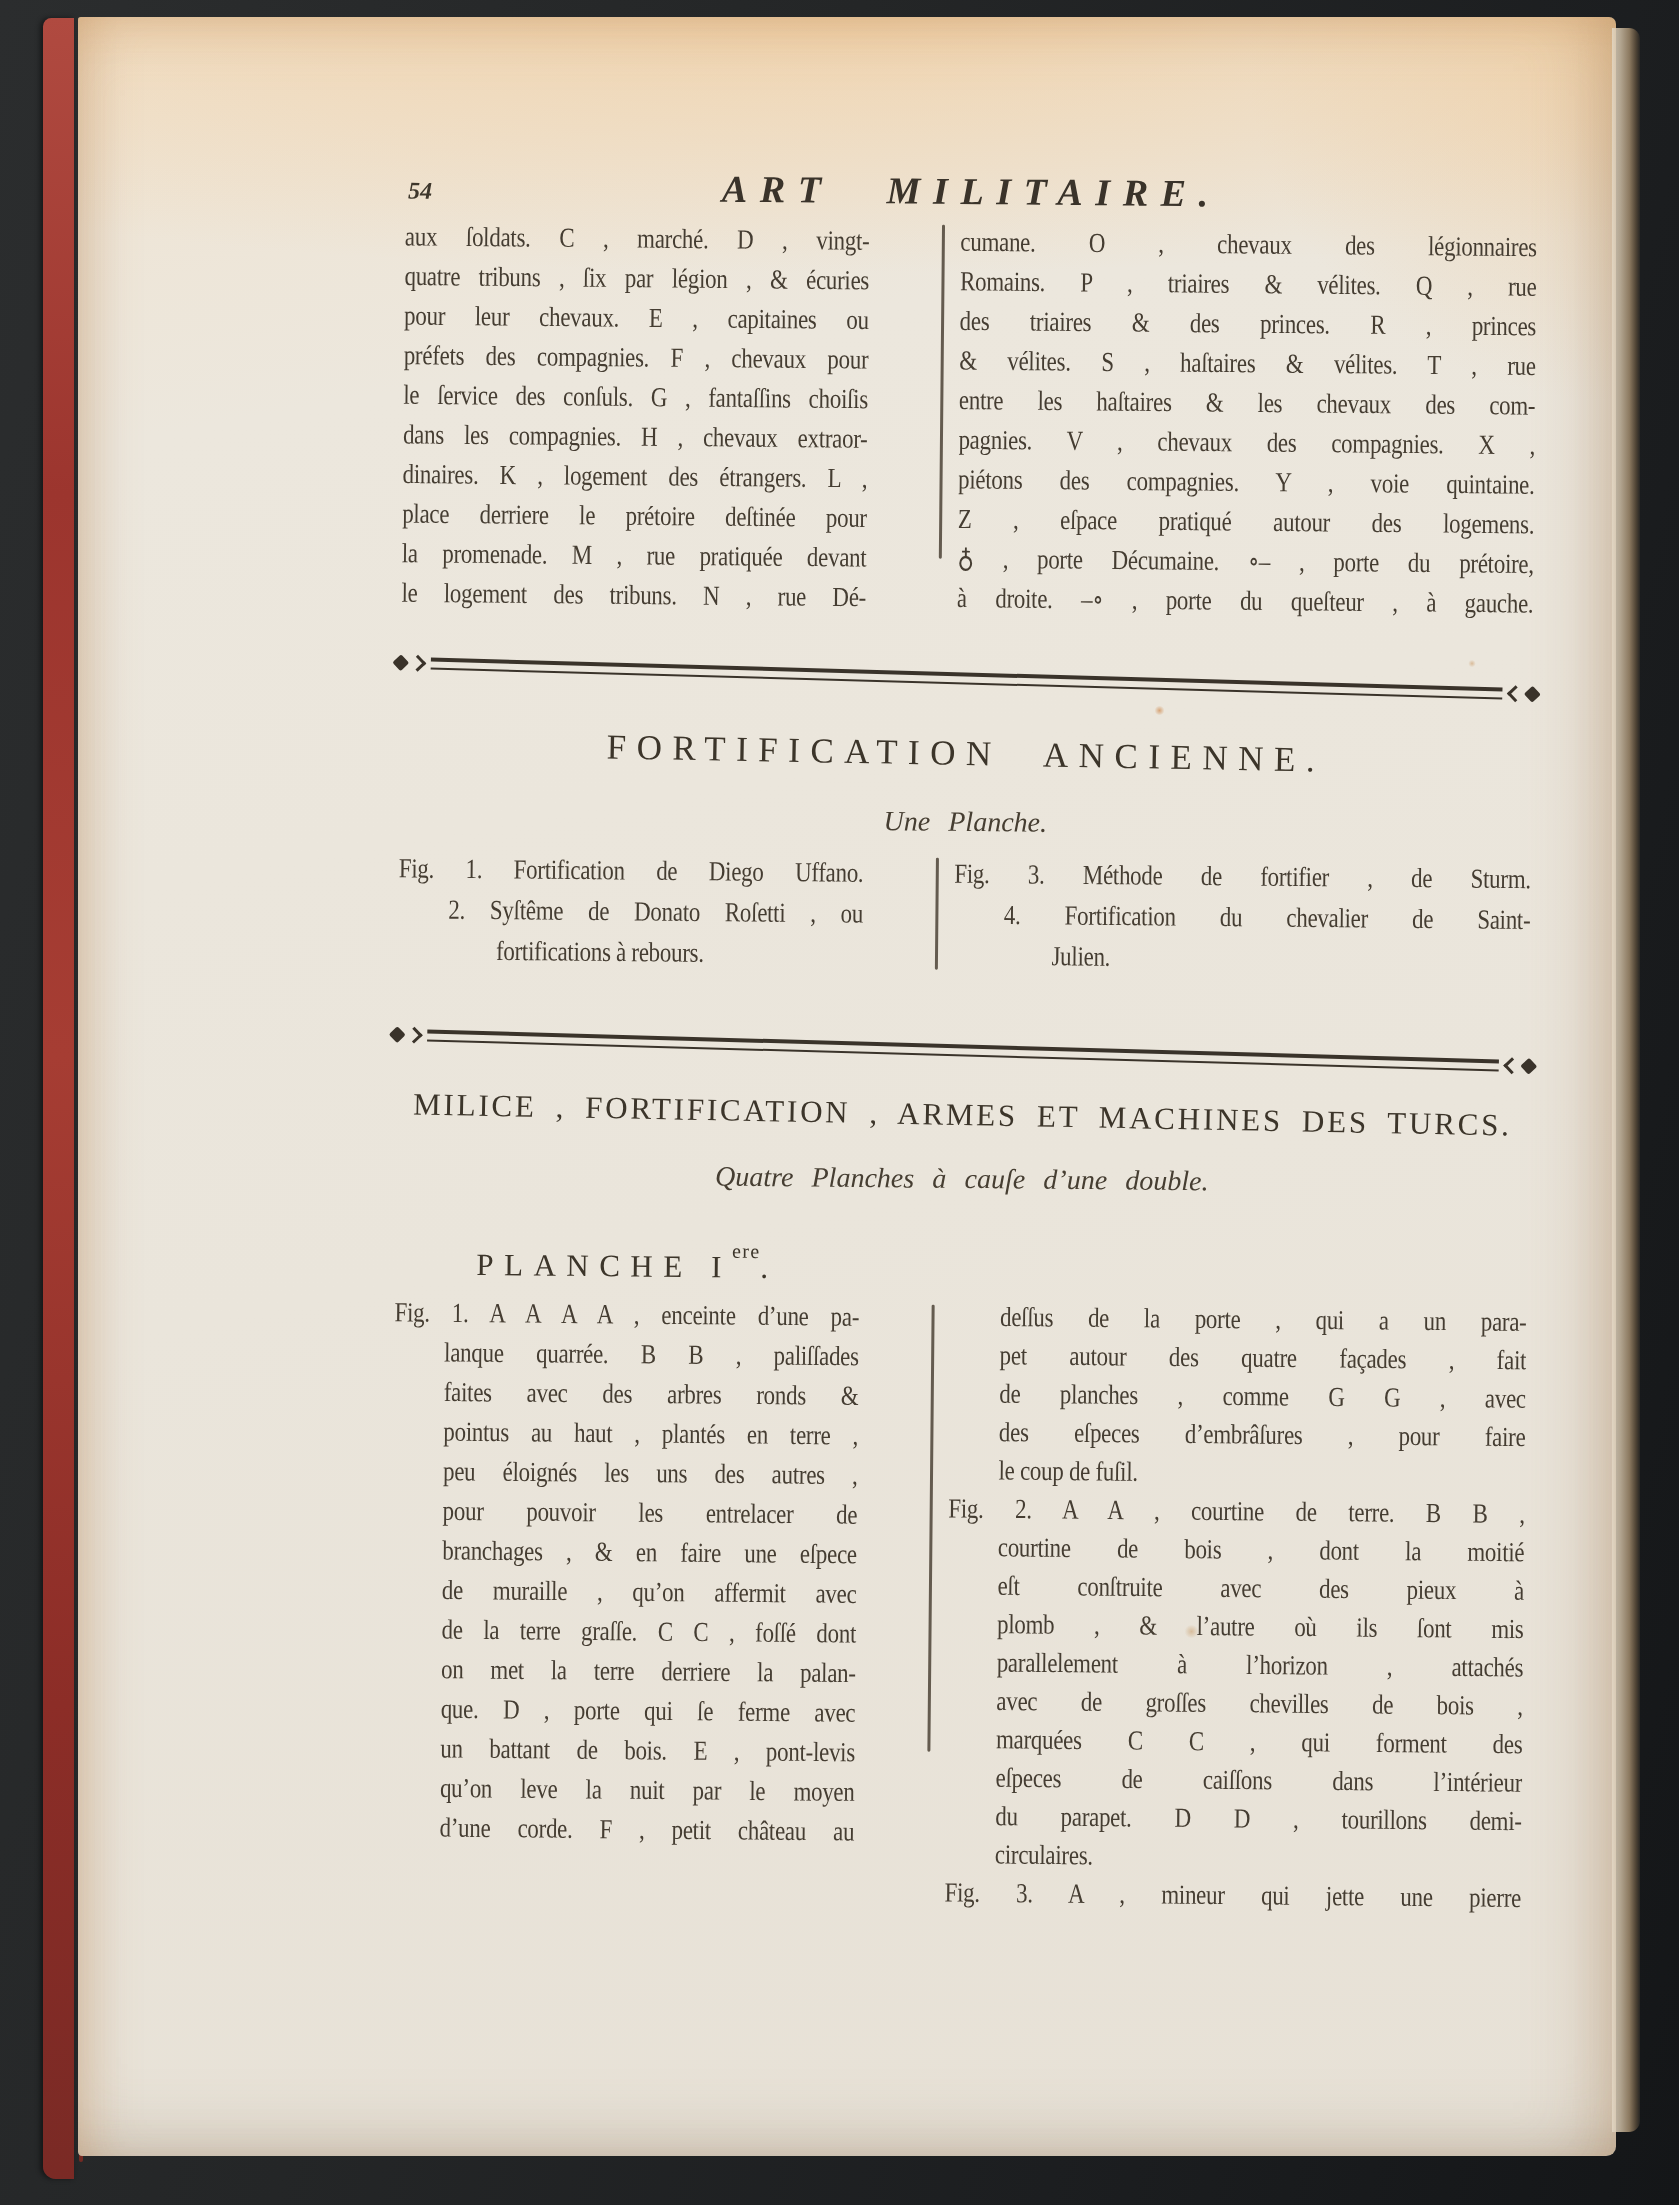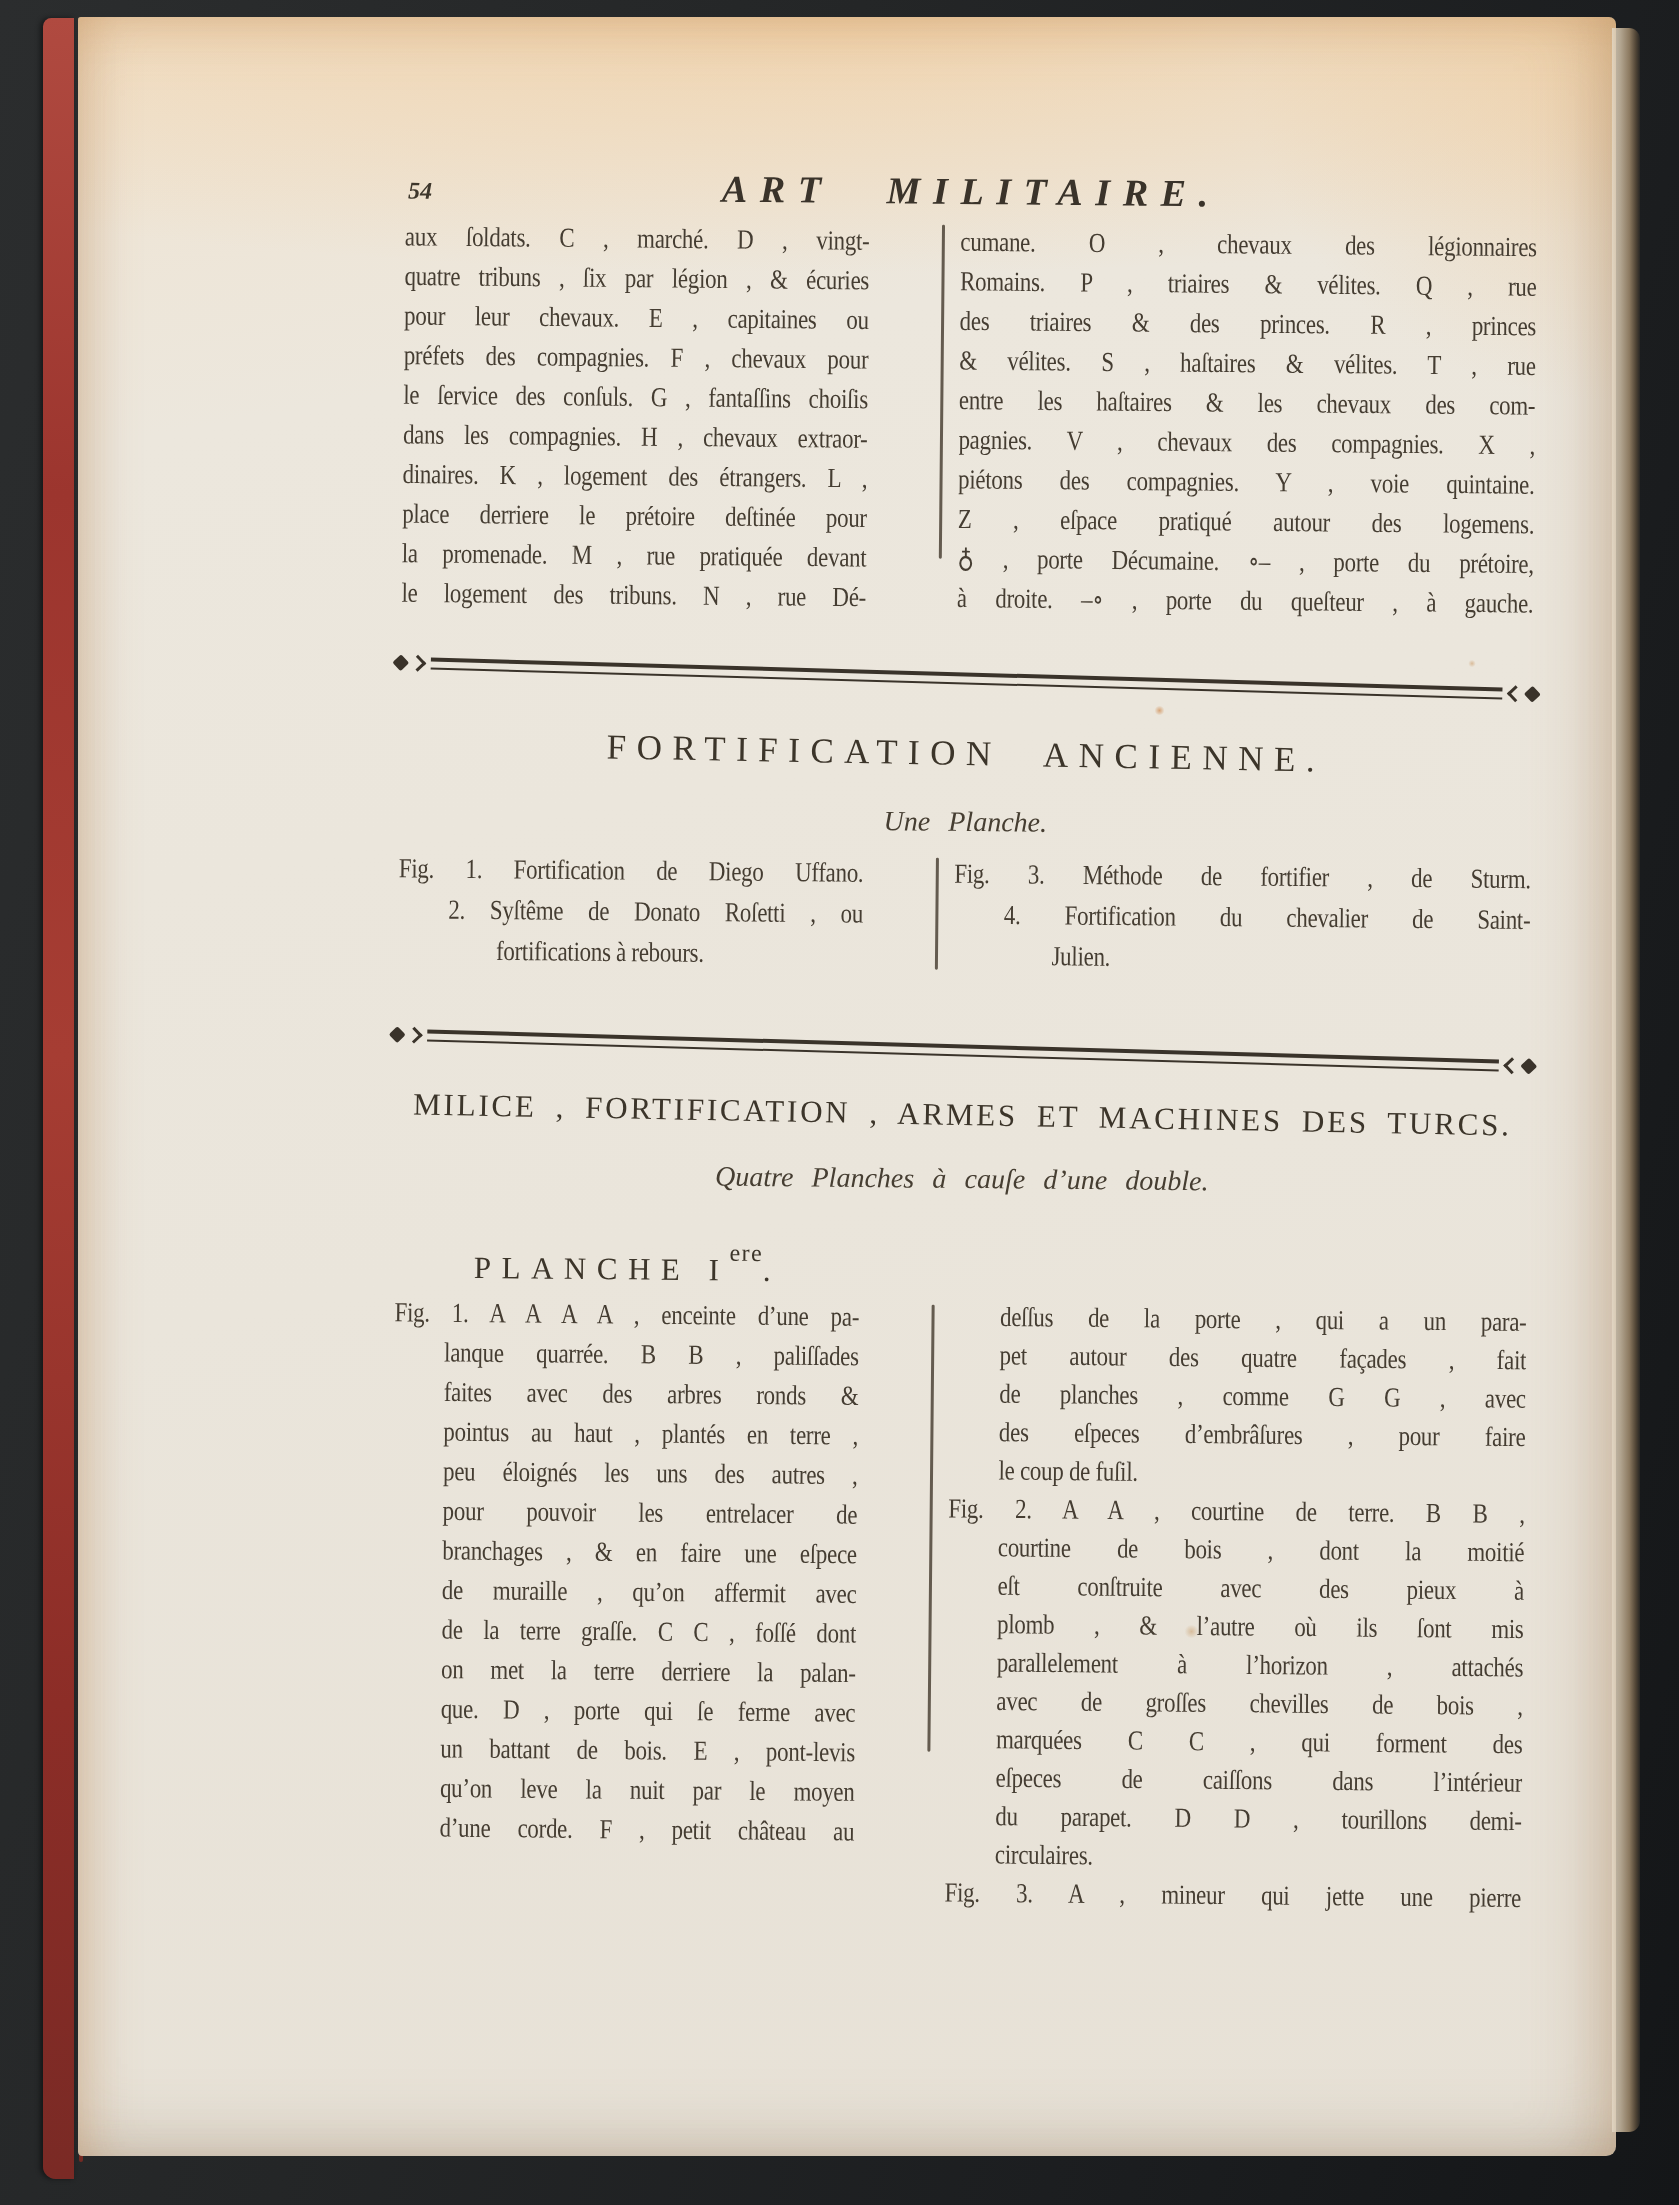--- a/index.html
+++ b/index.html
@@ -94,21 +94,21 @@
   .fort-sub   { left:0; top:784px; }
   .figlist    { left:0; top:832px; width:1132px; }
   .figlist .vrule { top:4.2px; height:112px; }
 
   .milice-title { left:0; top:1075px; width:1132px; text-align:center; font-size:31px;
                   letter-spacing:2.8px; word-spacing:8.4px; color:#3c352a; transform:rotate(0.55deg); }
   .milice-sub   { left:0; top:1141px; }
 
   .planche-head { left:0; top:1220px; width:465px; text-align:center; font-size:31px;
                   letter-spacing:10.5px; color:#3c352a; }
-  .planche-head sup { font-size:24px; letter-spacing:1.4px; vertical-align:19.6px;font-family:Liberation Serif, serif; }
+  .planche-head sup { font-size:20px; letter-spacing:1.4px; vertical-align:19.6px;font-family:Liberation Serif, serif; }
 
   .sec-bottom { left:0; top:1276px; width:1132px; }
   .sec-bottom .vrule { top:7px; height:447px; }
 </style>
 </head>
 <body>
 
 <div class="photo">
   <div class="red-edge"></div>
   <div class="page">

